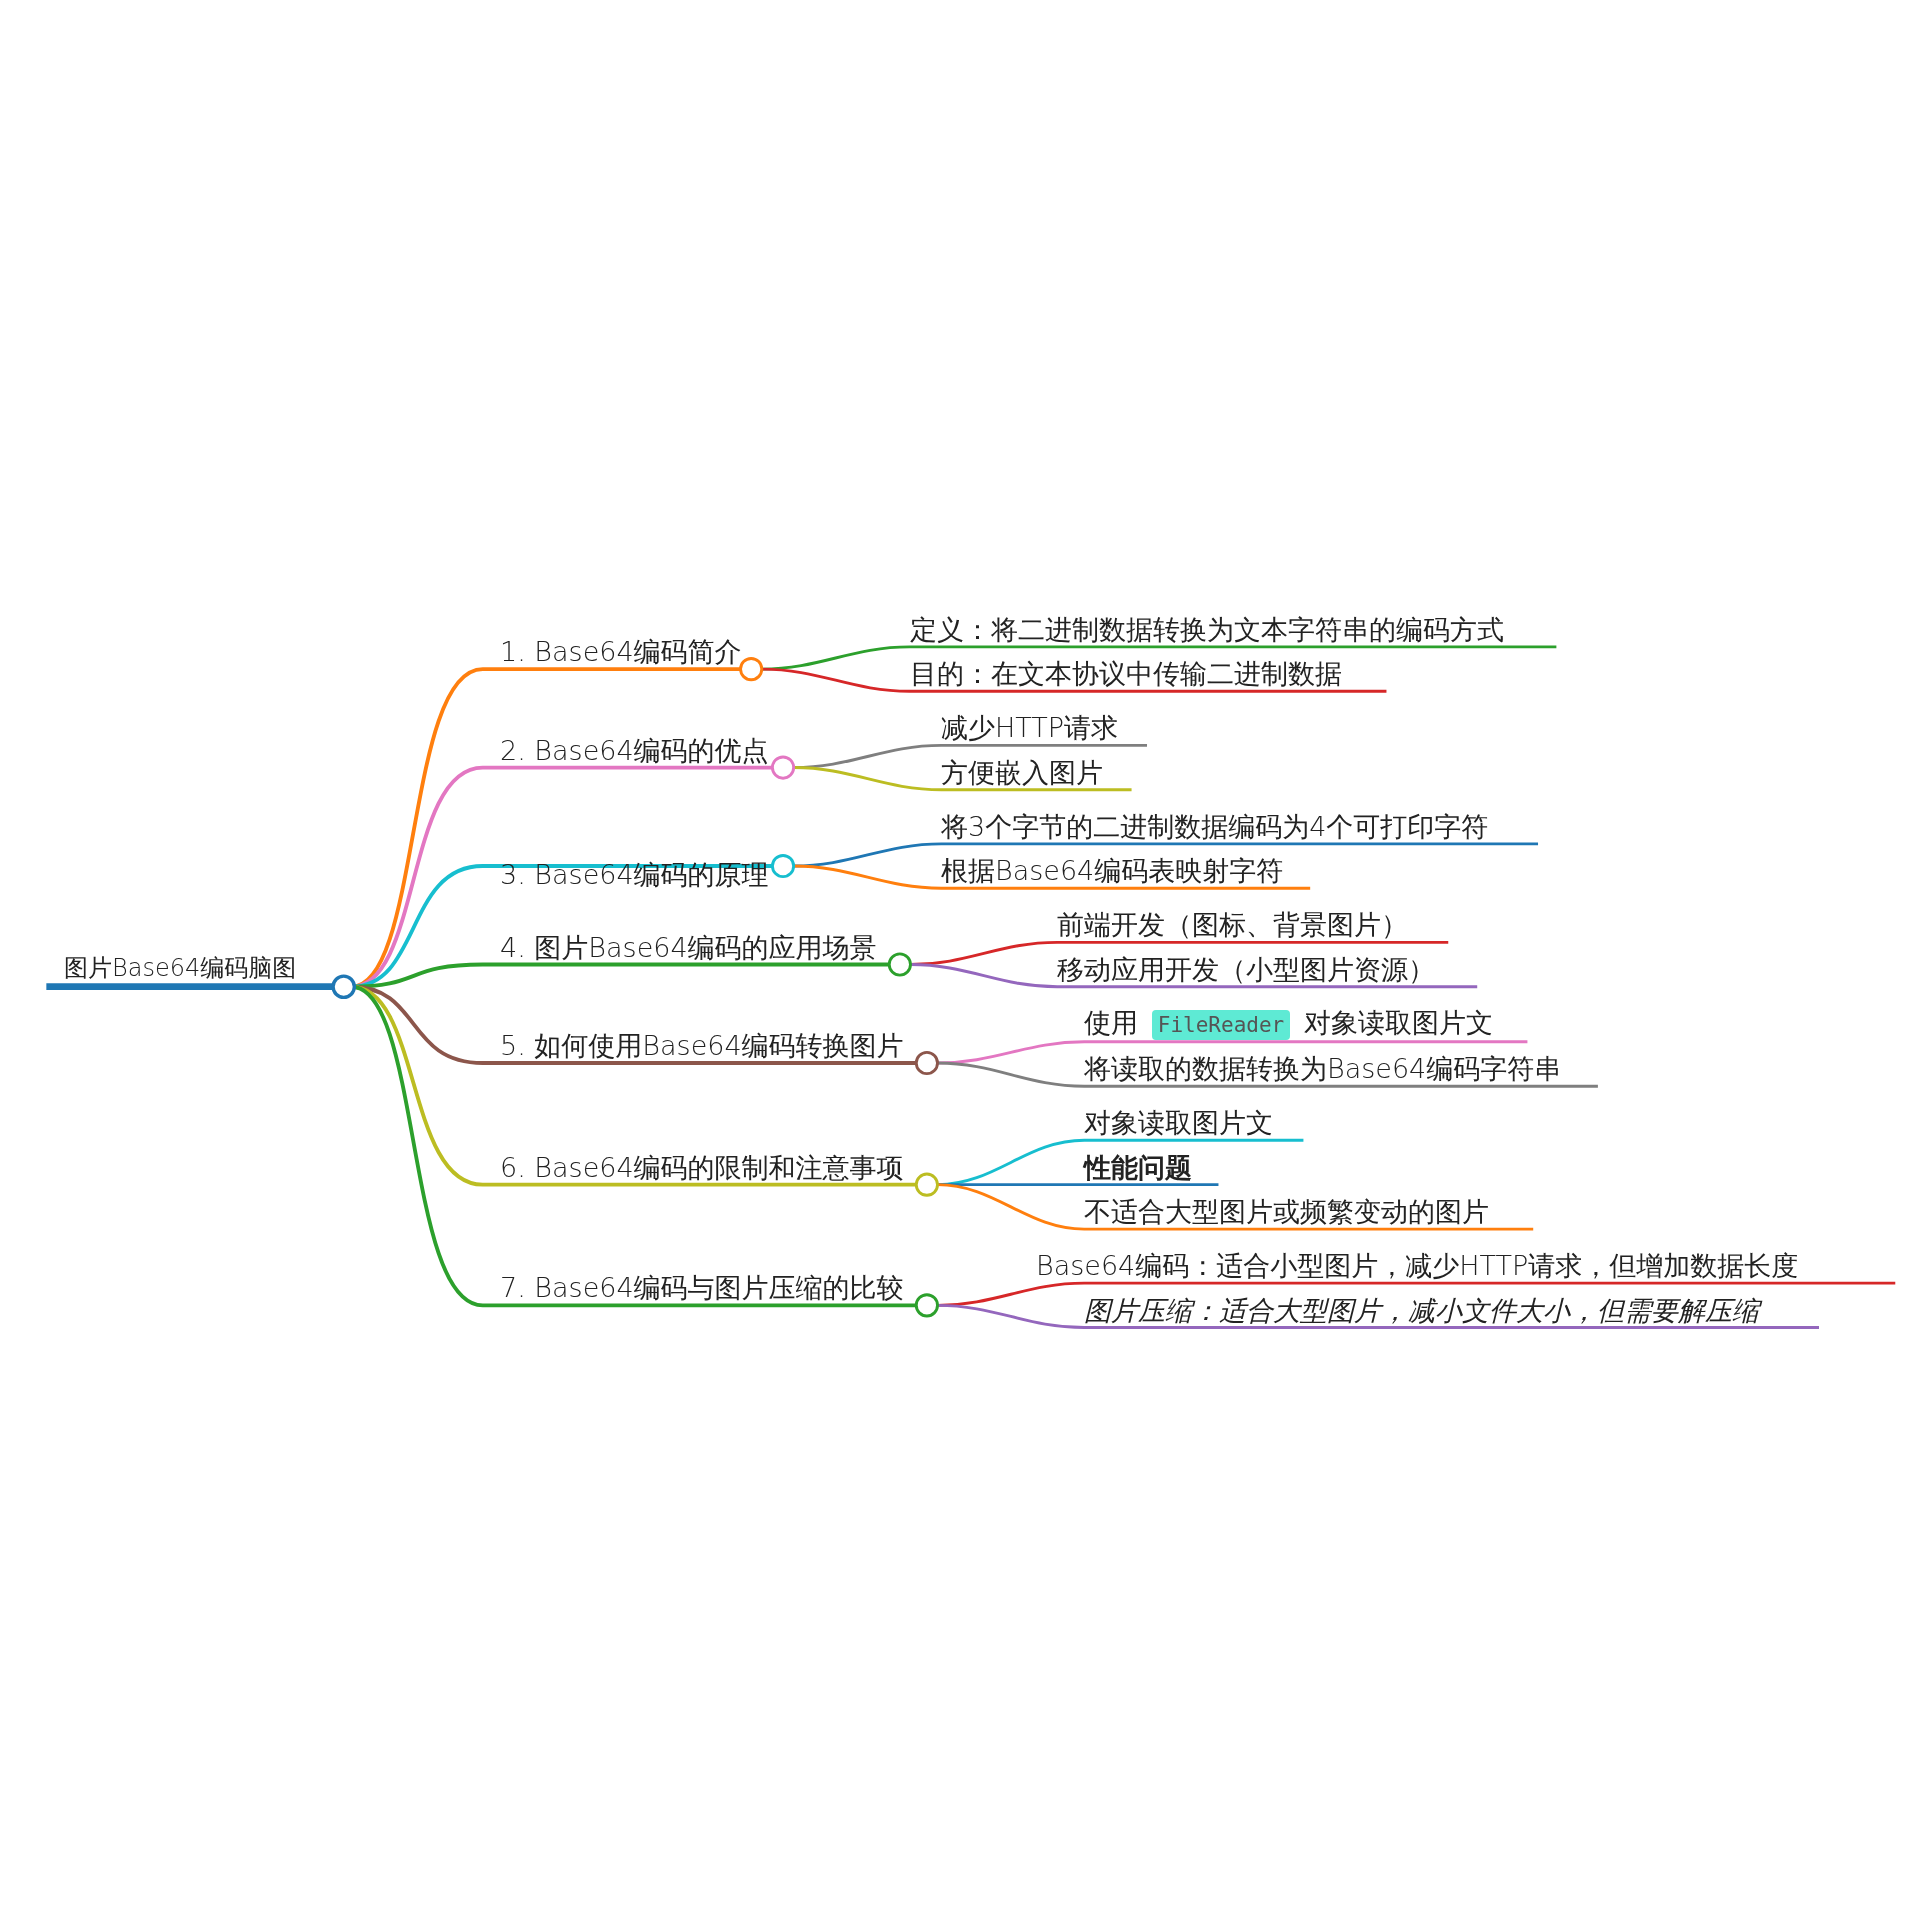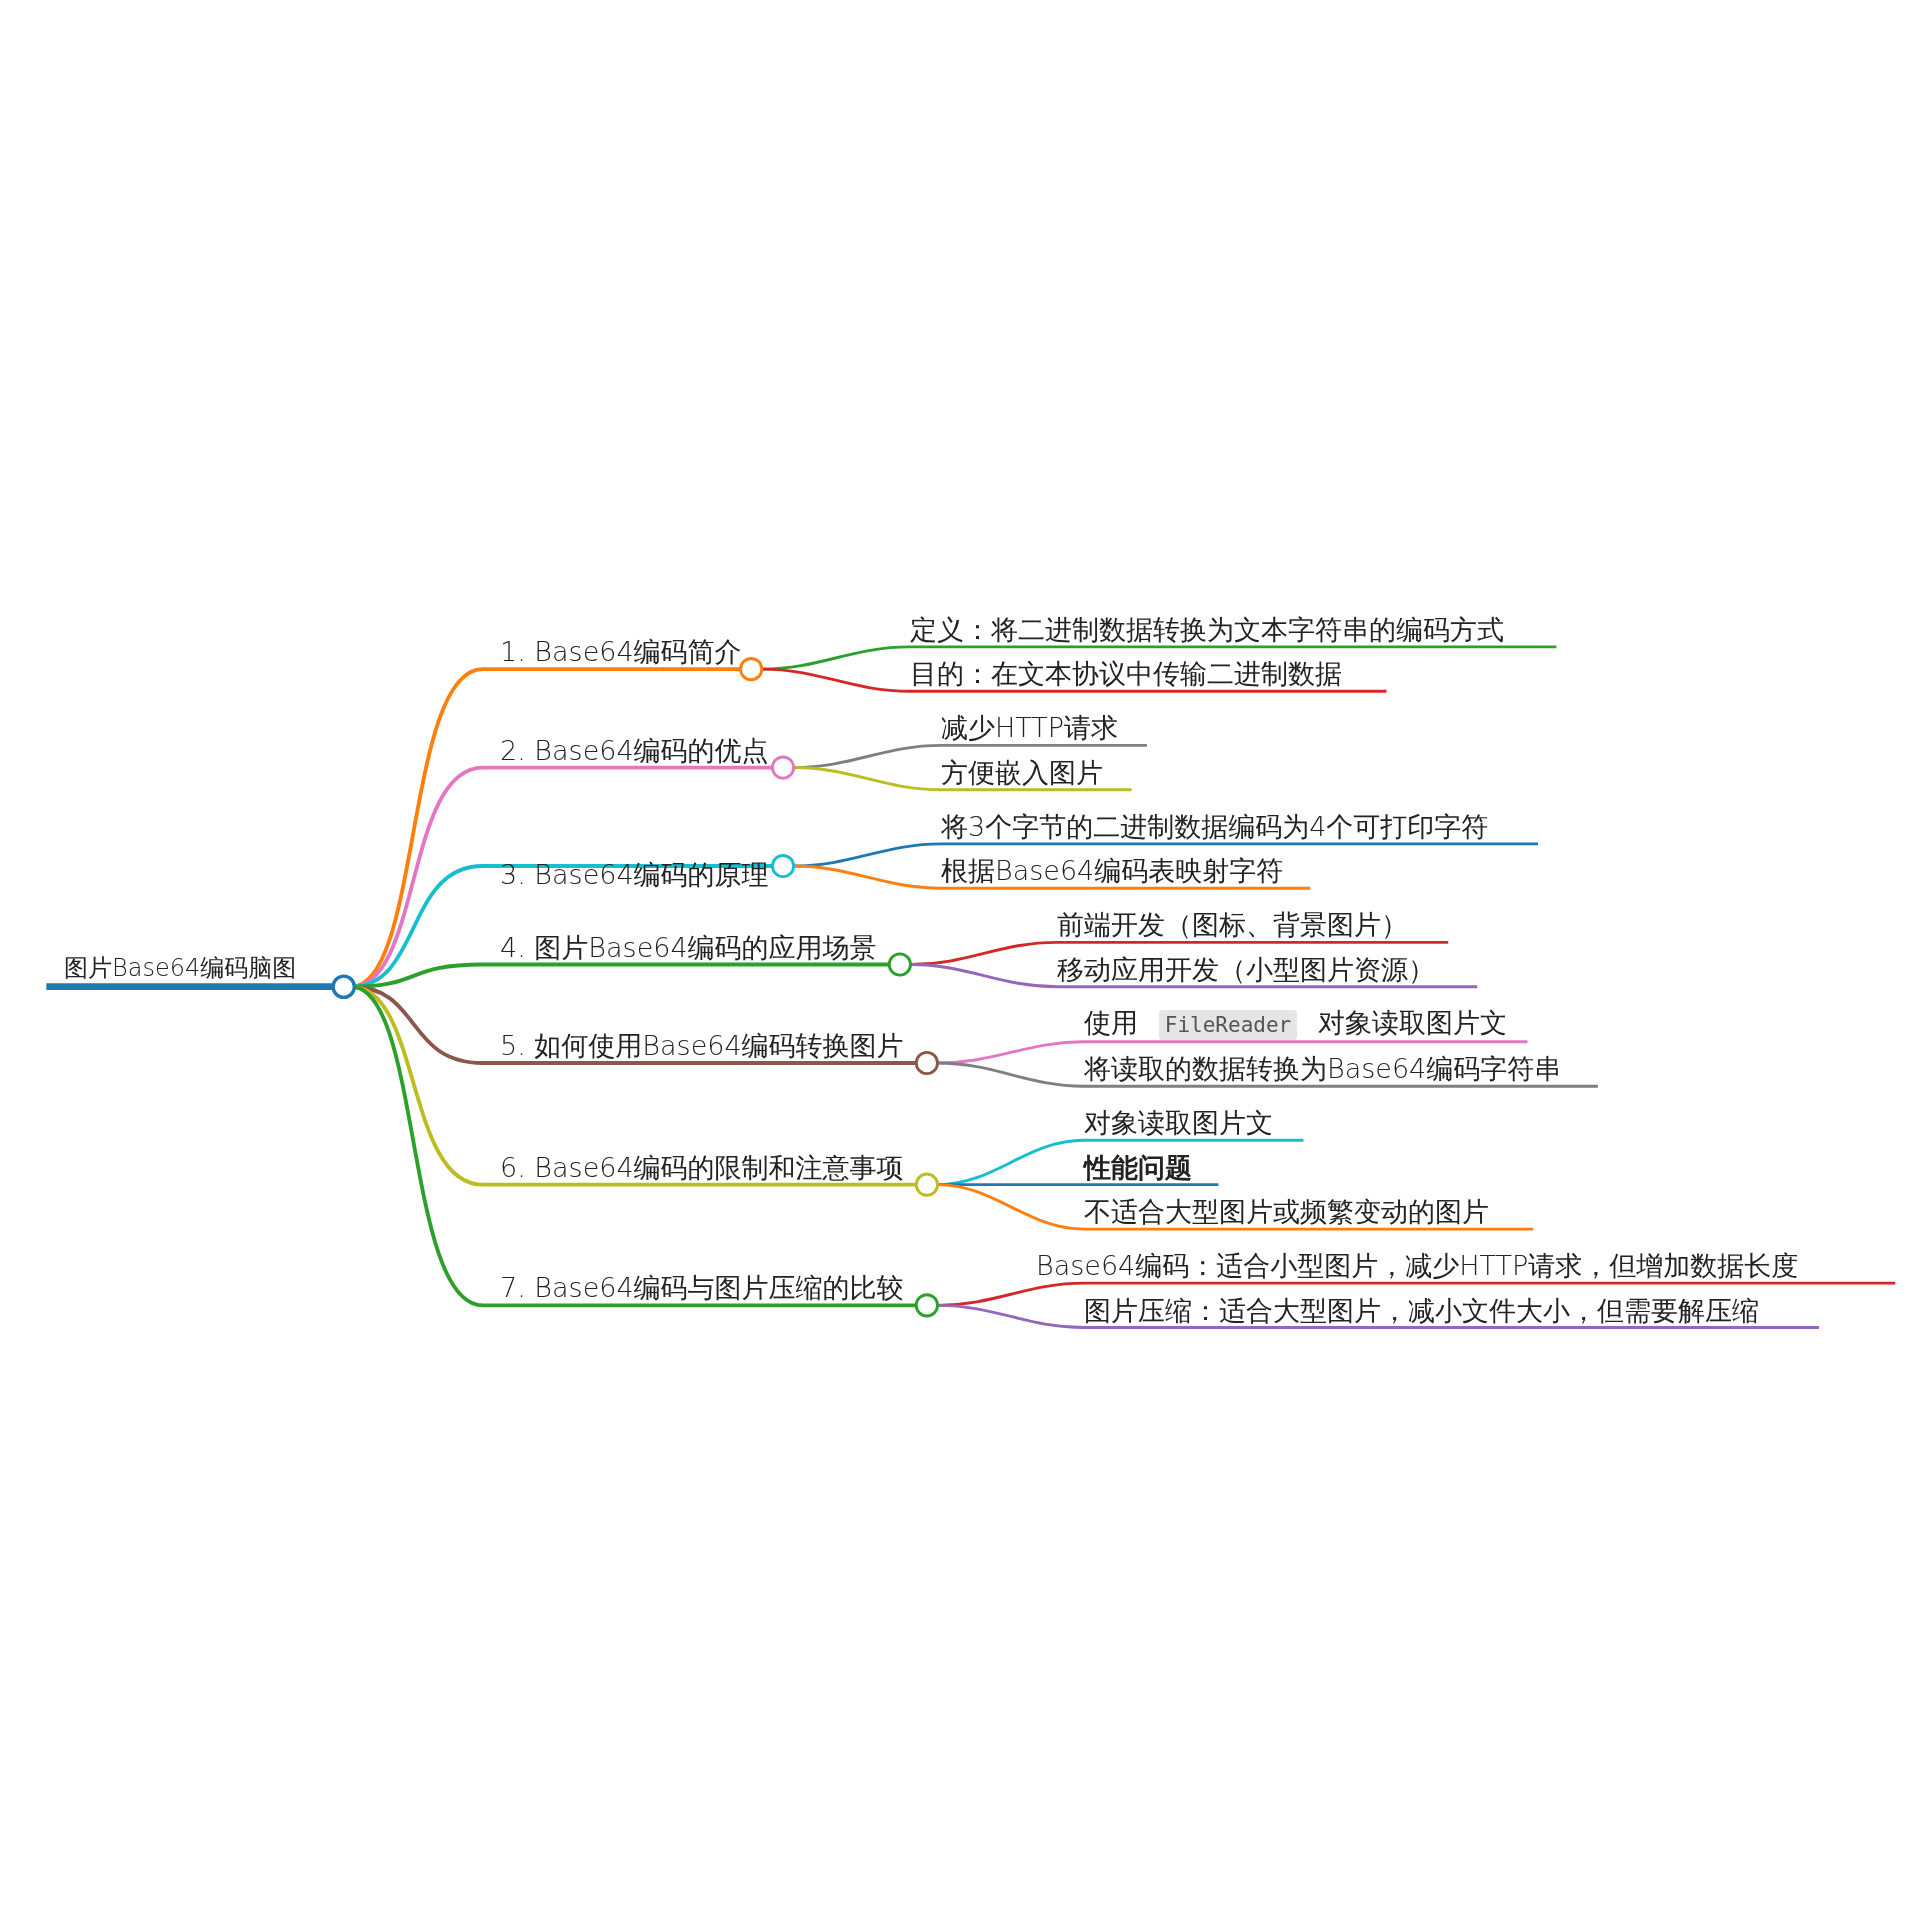--- a/index.html
+++ b/index.html
@@ -4,21 +4,21 @@
 <style>
   html, body { margin:0; padding:0; background:#ffffff; }
   body { width:1931px; height:1931px; position:relative; overflow:hidden;
          font-family:"DejaVu Sans", "Liberation Sans", sans-serif; }
   svg#edges { position:absolute; left:0; top:0; width:1931px; height:1931px; }
   .lbl { position:absolute; white-space:nowrap; color:#222; font-weight:300; line-height:1; }
   .root-lbl { font-size:24px; }
   .branch-lbl { font-size:27px; }
   .leaf-lbl { font-size:27px; }
   .code { font-family:"DejaVu Sans Mono", "Liberation Mono", monospace; font-size:21px;
-          background:#e5e5e5; color:#555; border-radius:3.9px; padding:2.9px 5.8px; margin:0 21px; }
+          background:#5eead4; color:#555; border-radius:3.9px; padding:2.9px 5.8px; margin:0 14px; }
 </style>
 </head>
 <body>
 
 <svg id="edges" xmlns="http://www.w3.org/2000/svg" viewBox="0 0 2000 2000" width="1931" height="1931">
     <line x1="48" y1="1022" x2="356" y2="1022" stroke="#1f77b4" stroke-width="7"></line>
     <path d="M364,1022 C436,1022 420,693 500,693 L767,693" fill="none" stroke="#ff7f0e" stroke-width="4"></path>
     <path d="M789,693 C849,693 882,670 942,670 L1612,670" fill="none" stroke="#2ca02c" stroke-width="3"></path>
     <path d="M789,693 C849,693 882,716 942,716 L1436,716" fill="none" stroke="#d62728" stroke-width="3"></path>
     <circle cx="778" cy="693" r="11" fill="#fff" stroke="#ff7f0e" stroke-width="3"></circle>
@@ -69,14 +69,14 @@
 <div class="lbl leaf-lbl" style="left:1057px; top:911px;">前端开发（图标、背景图片）</div>
 <div class="lbl leaf-lbl" style="left:1057px; top:956px;">移动应用开发（小型图片资源）</div>
 <div class="lbl leaf-lbl" style="left:1084px; top:1009px;">
   <span>使用</span><span class="code">FileReader</span><span>对象读取图片文</span>
 </div>
 <div class="lbl leaf-lbl" style="left:1084px; top:1055px;">将读取的数据转换为Base64编码字符串</div>
 <div class="lbl leaf-lbl" style="left:1084px; top:1109px;">对象读取图片文</div>
 <div class="lbl leaf-lbl" style="left:1084px; top:1154px;font-weight:bold;">性能问题</div>
 <div class="lbl leaf-lbl" style="left:1084px; top:1198px;">不适合大型图片或频繁变动的图片</div>
 <div class="lbl leaf-lbl" style="left:1036px; top:1252px;">Base64编码：适合小型图片，减少HTTP请求，但增加数据长度</div>
-<div class="lbl leaf-lbl" style="left:1084px; top:1297px;">图片压缩：适合大型图片，减小文件大小，但需要解压缩</div>
+<div class="lbl leaf-lbl" style="left:1084px; top:1297px;font-style:italic;">图片压缩：适合大型图片，减小文件大小，但需要解压缩</div>
 
 
 </body></html>

